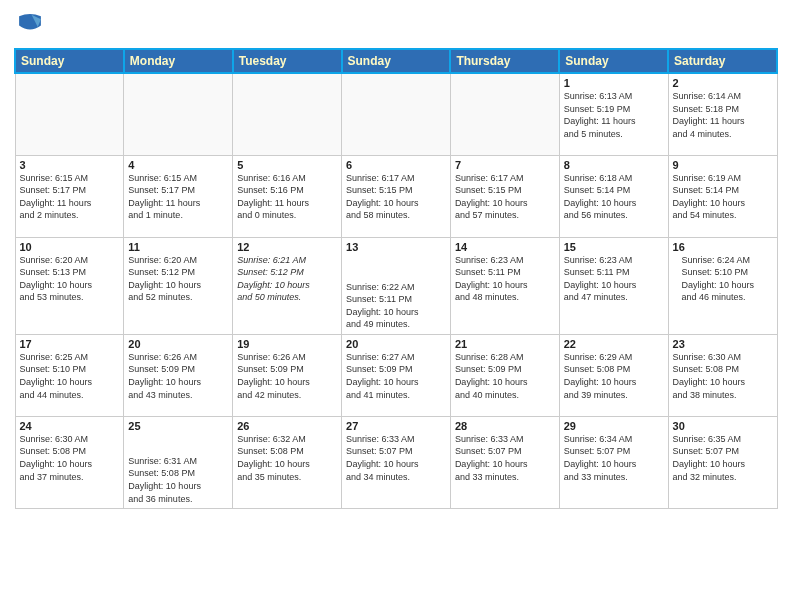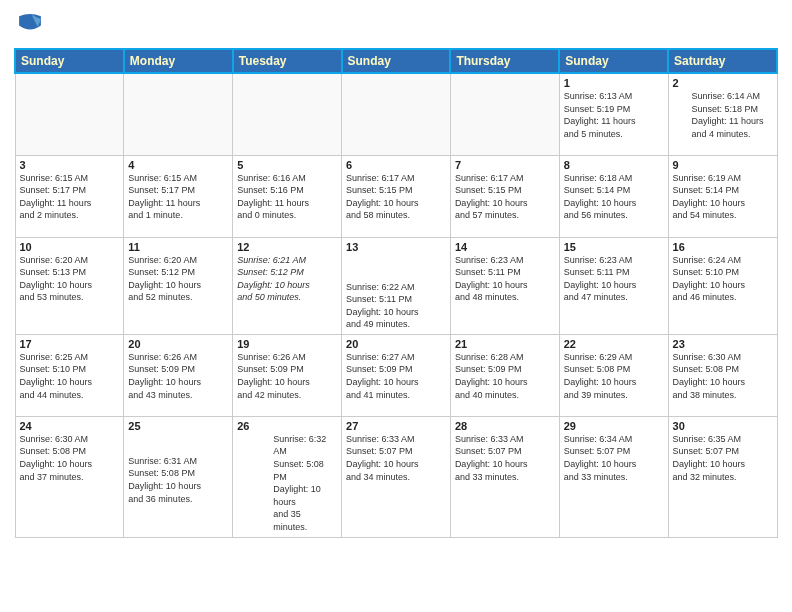--- a/index.html
+++ b/index.html
@@ -137,21 +137,21 @@
           <td class="empty"></td>
           <td>
             <span class="day-num">1</span>
             <div class="day-info" style="white-space: pre-line;">Sunrise: 6:13 AM
 Sunset: 5:19 PM
 Daylight: 11 hours
 and 5 minutes.</div>
           </td>
           <td>
             <span class="day-num">2</span>
-            <div class="day-info" style="white-space: pre-line; margin-left: 19px;">Sunrise: 6:14 AM
+            <div class="day-info" style="white-space: pre-line;">Sunrise: 6:14 AM
 Sunset: 5:18 PM
 Daylight: 11 hours
 and 4 minutes.</div>
           </td>
         </tr>
         <tr>
           <td>
             <span class="day-num">3</span>
             <div class="day-info" style="white-space: pre-line;">Sunrise: 6:15 AM
 Sunset: 5:17 PM
@@ -239,21 +239,21 @@
           </td>
           <td>
             <span class="day-num">15</span>
             <div class="day-info" style="white-space: pre-line;">Sunrise: 6:23 AM
 Sunset: 5:11 PM
 Daylight: 10 hours
 and 47 minutes.</div>
           </td>
           <td>
             <span class="day-num">16</span>
-            <div class="day-info" style="white-space: pre-line;">Sunrise: 6:24 AM
+            <div class="day-info" style="white-space: pre-line; margin-left: 9px;">Sunrise: 6:24 AM
 Sunset: 5:10 PM
 Daylight: 10 hours
 and 46 minutes.</div>
           </td>
         </tr>
         <tr>
           <td>
             <span class="day-num">17</span>
             <div class="day-info" style="white-space: pre-line;">Sunrise: 6:25 AM
 Sunset: 5:10 PM
@@ -313,21 +313,21 @@
           </td>
           <td>
             <span class="day-num">25</span>
             <div class="day-info" style="white-space: pre-line; margin-top: 23px;">Sunrise: 6:31 AM
 Sunset: 5:08 PM
 Daylight: 10 hours
 and 36 minutes.</div>
           </td>
           <td>
             <span class="day-num">26</span>
-            <div class="day-info" style="white-space: pre-line; margin-left: 36px;">Sunrise: 6:32 AM
+            <div class="day-info" style="white-space: pre-line;">Sunrise: 6:32 AM
 Sunset: 5:08 PM
 Daylight: 10 hours
 and 35 minutes.</div>
           </td>
           <td>
             <span class="day-num">27</span>
             <div class="day-info" style="white-space: pre-line;">Sunrise: 6:33 AM
 Sunset: 5:07 PM
 Daylight: 10 hours
 and 34 minutes.</div>

